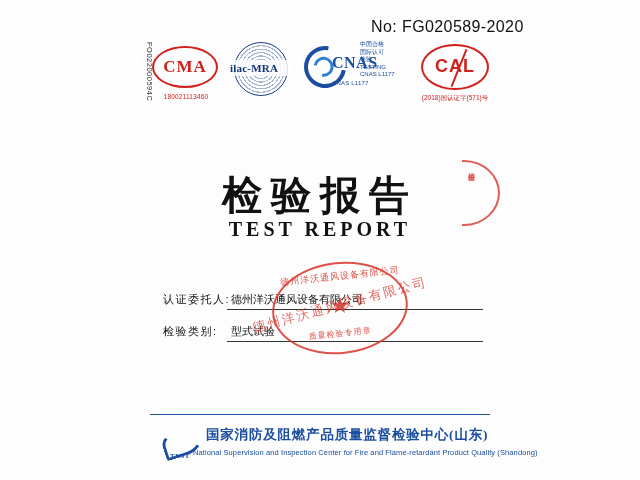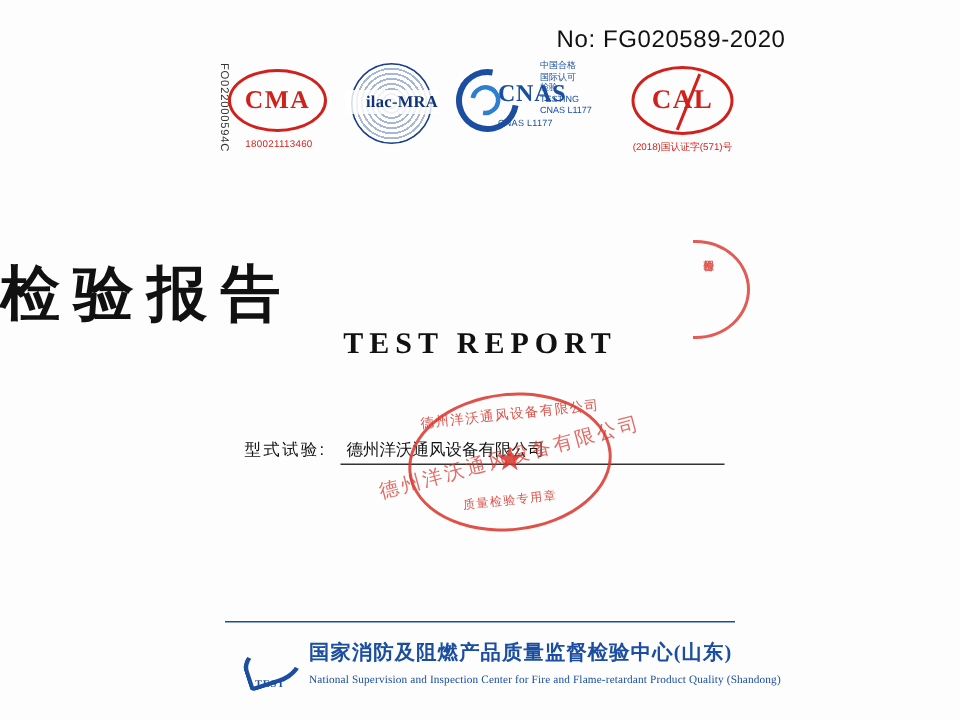--- a/index.html
+++ b/index.html
@@ -102,21 +102,21 @@
     border-radius: 50%;
     border: 1.5px solid #1b3f8b;
     background:
       repeating-radial-gradient(circle at 50% 50%, #ffffff 0 2.2px, #a9b6d4 2.2px 3.4px);
     box-sizing: border-box;
   }
   .ilac-band {
     position: absolute;
     left: 0px; top: 20px;
     width: 62px;
-    text-align: right;
+    text-align: left;
     font-family: "Liberation Serif", serif;
     font-weight: bold;
     font-size: 11px;
     color: #10347a;
     background: rgba(255,255,255,0.82);
     padding: 2px 0;
     letter-spacing: 0.2px;
   }
 
   
@@ -172,21 +172,21 @@
     width: 68px; height: 46px;
     border: 2.5px solid #d0211c;
     border-radius: 50%;
     box-sizing: border-box;
   }
   .cal-text {
     position: absolute;
     left: 0; top: 16px;
     width: 74px;
     text-align: center;
-    font-family: Liberation Serif, serif;
+    font-family: Liberation Sans, sans-serif;
     font-weight: bold;
     font-size: 18px;
     color: #d0211c;
     letter-spacing: 1px;
   }
   .cal-slash {
     position: absolute;
     left: 40px; top: 8px;
     width: 2px; height: 40px;
     background: #d0211c;
@@ -200,21 +200,21 @@
     font-size: 6.5px;
     color: #d0211c;
     white-space: nowrap;
   }
 
   
   .title-cn {
     position: absolute;
     left: 0; top: 168px;
     width: 640px;
-    text-align: left;
+    text-align: center;
     font-family: "Liberation Serif", serif;
     font-weight: bold;
     font-size: 40px;
     letter-spacing: 9px;
     color: #111;
   }
   .title-en {
     position: absolute;
     left: 0; top: 218px;
     width: 640px;
@@ -401,22 +401,22 @@
     left: 56px; top: 4px;
     font-family: "Liberation Serif", serif;
     font-weight: bold;
     font-size: 13.5px;
     color: #1b4ea0;
     letter-spacing: 0.8px;
     white-space: nowrap;
   }
   .footer-en {
     position: absolute;
-    left: 56px; top: 26px;
-    font-family: Liberation Serif, serif;
+    left: 43px; top: 26px;
+    font-family: Liberation Sans, sans-serif;
     font-size: 7.5px;
     color: #1b4ea0;
     letter-spacing: 0.1px;
     white-space: nowrap;
   }
 </style>
 </head>
 <body>
 
 <div class="page">
@@ -460,26 +460,31 @@
   <div class="title-en">TEST REPORT</div>
 
   <div class="edge-stamp">
     <div class="edge-stamp-arc"></div>
     <div class="edge-stamp-text">检验报告专用</div>
   </div>
 
   <div class="fields">
 
     <div class="field-row">
-      <span class="field-label">型式试验:</span>
+      <span class="field-label">认证委托人:</span>
       <span class="field-value">德州洋沃通风设备有限公司</span>
       <div class="field-line"></div>
     </div>
 
 
+    <div class="field-row">
+      <span class="field-label">检验类别:</span>
+      <span class="field-value">型式试验</span>
+      <div class="field-line"></div>
+    </div>
   </div>
 
   <div class="seal">
     <div class="seal-oval"></div>
     <div class="seal-top">德州洋沃通风设备有限公司</div>
     <div class="seal-star">★</div>
     <div class="seal-bottom">质量检验专用章</div>
   </div>
 
   <div class="stamp-diag">德州洋沃通风设备有限公司</div>

